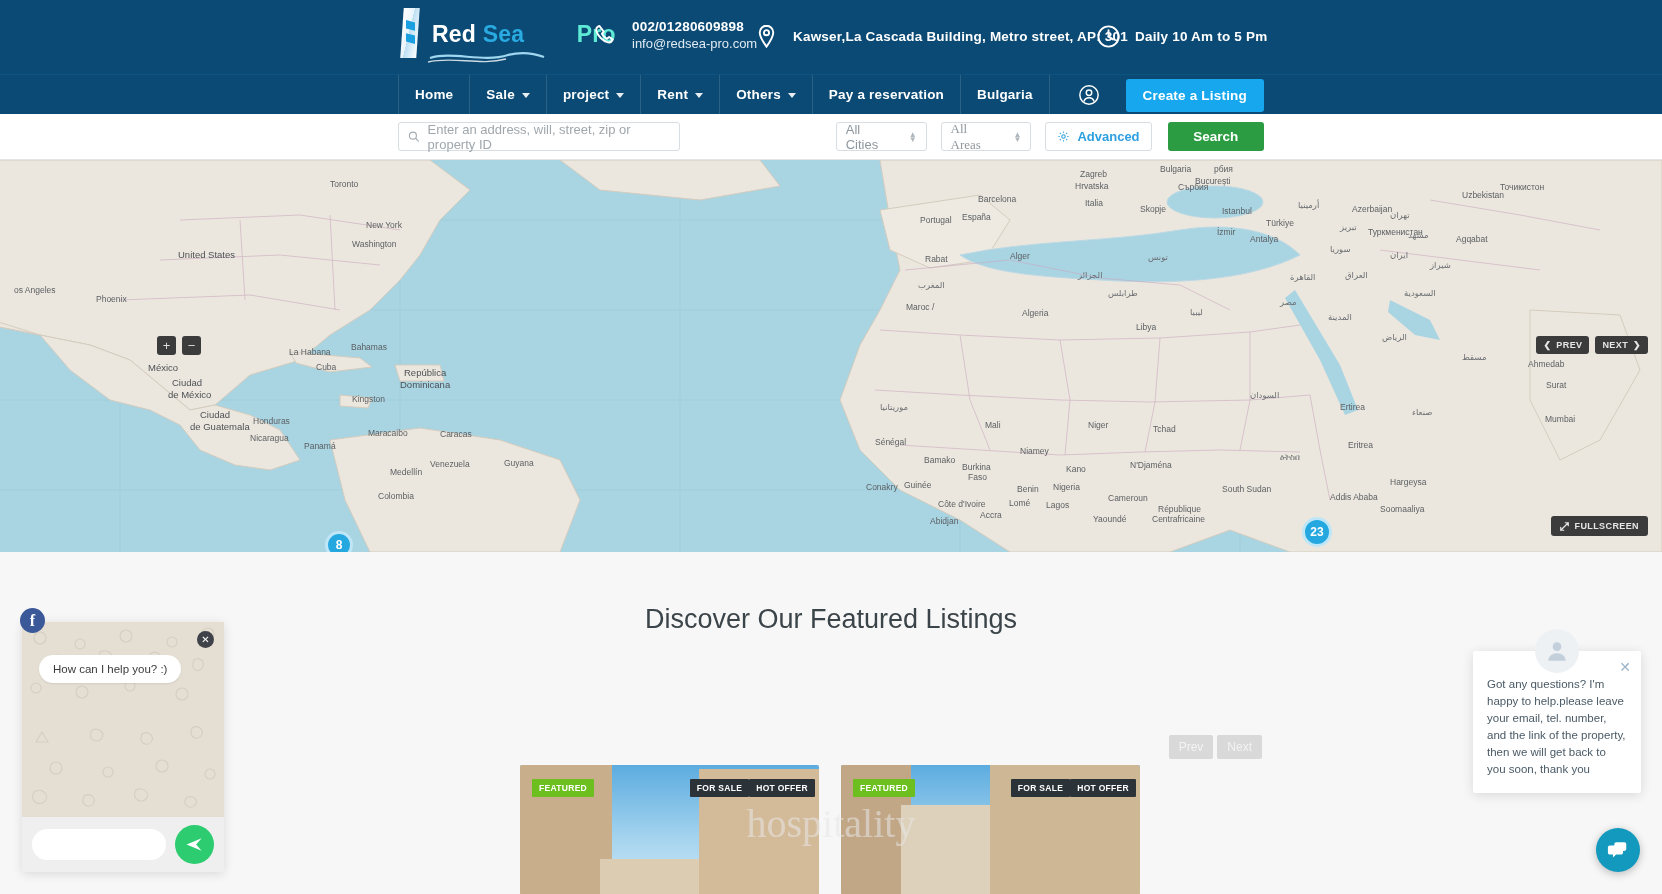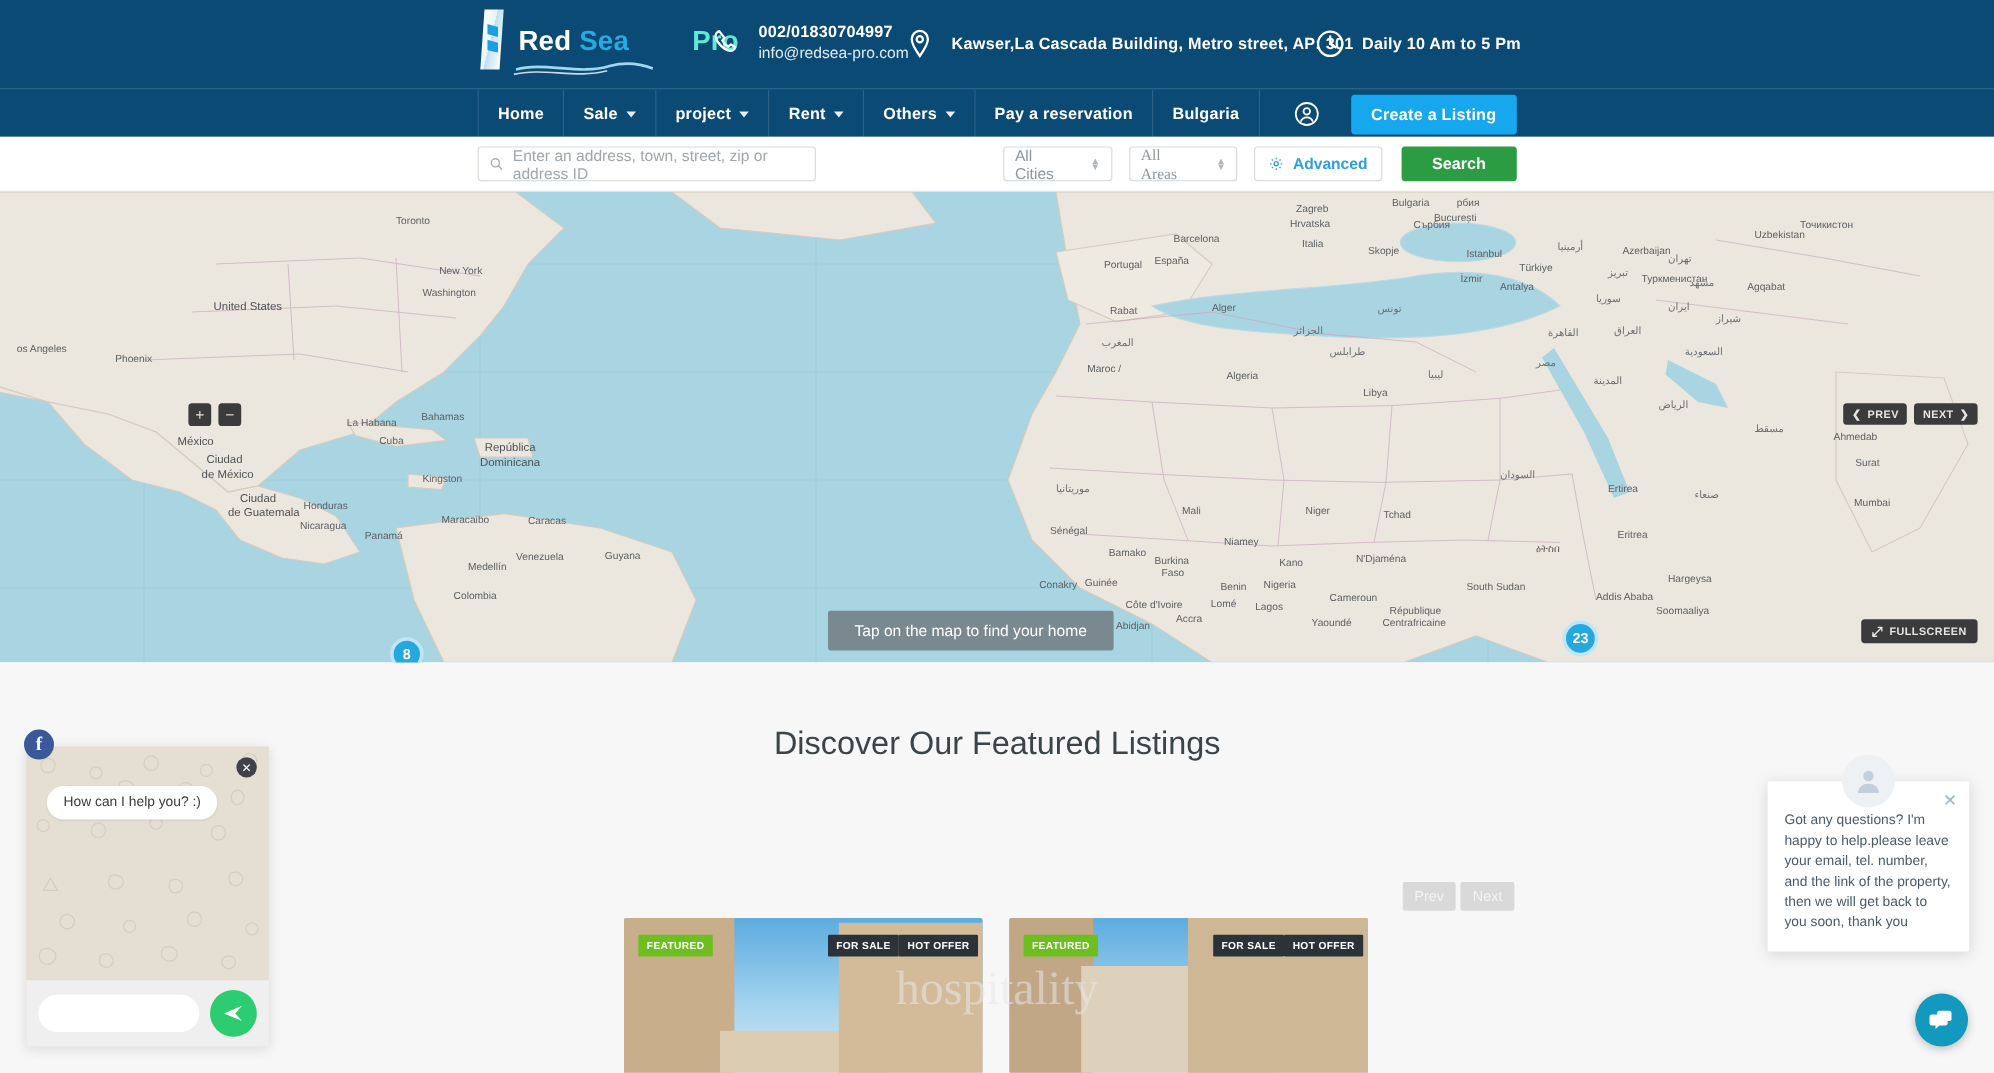--- a/index.html
+++ b/index.html
@@ -252,21 +252,21 @@
       <path d="M2 8 C25 1, 55 13, 80 5 C95 1, 108 4, 116 7" stroke="#9fd6f0" stroke-width="2.2" fill="none"></path>
       <path d="M0 12 C25 6, 52 16, 78 9" stroke="#ffffff" stroke-width="1.4" fill="none" opacity=".8"></path>
     </svg>
   </div>
 
   <div class="info-item" id="info-phone">
     <svg class="ico" viewBox="0 0 24 24" fill="none" stroke="#ffffff" stroke-width="1.7">
       <path d="M6.5 3.5c-1.6.6-3 2.3-2.6 4.3.8 4.2 6.1 9.5 10.3 10.3 2 .4 3.7-1 4.3-2.6l-3.3-2.2-1.9 1.6c-1.8-.9-3.6-2.7-4.5-4.5l1.6-1.9z" stroke-linejoin="round"></path>
     </svg>
     <div>
-      <div class="txt-main">002/01830704997</div>
+      <div class="txt-main">002/01280609898</div>
       <div class="txt-sub">info@redsea-pro.com</div>
     </div>
   </div>
 
   <div class="info-item" id="info-addr">
     <svg class="ico" viewBox="0 0 24 24" fill="none" stroke="#ffffff" stroke-width="1.7">
       <path d="M12 2.5c-3.3 0-6 2.7-6 6 0 4.3 6 12.5 6 12.5s6-8.2 6-12.5c0-3.3-2.7-6-6-6z"></path>
       <circle cx="12" cy="8.6" r="2.3"></circle>
     </svg>
     <div class="txt-main">Kawser,La Cascada Building, Metro street, AP: 301</div>
@@ -319,21 +319,21 @@
   </div>
 </div>
 
 <div class="searchbar">
   <div class="search-inner">
     <div class="search-field">
       <svg width="13" height="13" viewBox="0 0 20 20" fill="none" stroke="#a6aeb4" stroke-width="2">
         <circle cx="8.5" cy="8.5" r="6"></circle>
           <path d="M13 13l5 5" stroke-linecap="round"></path>
       </svg>
-      <span class="ph">Enter an address, town, street, zip or address ID</span>
+      <span class="ph">Enter an address, will, street, zip or property ID</span>
     </div>
 
     <div class="sel" id="sel-cities">
       <span>All Cities</span>
       <span class="arrows">
           <span>▲</span>
           <span>▼</span>
         </span>
     </div>
 
@@ -538,21 +538,20 @@
     </div>
     <div class="pn-btn">
       <span>NEXT</span>
       <span>❯</span>
     </div>
   </div>
 
   <div class="cluster" id="cluster-a">8</div>
   <div class="cluster" id="cluster-b">23</div>
 
-  <div class="map-tip">Tap on the map to find your home</div>
 
   <div class="fullscreen">
     <svg width="9" height="9" viewBox="0 0 12 12" stroke="#e6e6e6" stroke-width="1.6" fill="none">
       <path d="M1 11L11 1M11 1H7M11 1v4M1 11h4M1 11V7" stroke-linecap="round"></path>
     </svg>
     <span>FULLSCREEN</span>
   </div>
 </div>
 
 <div class="featured">

